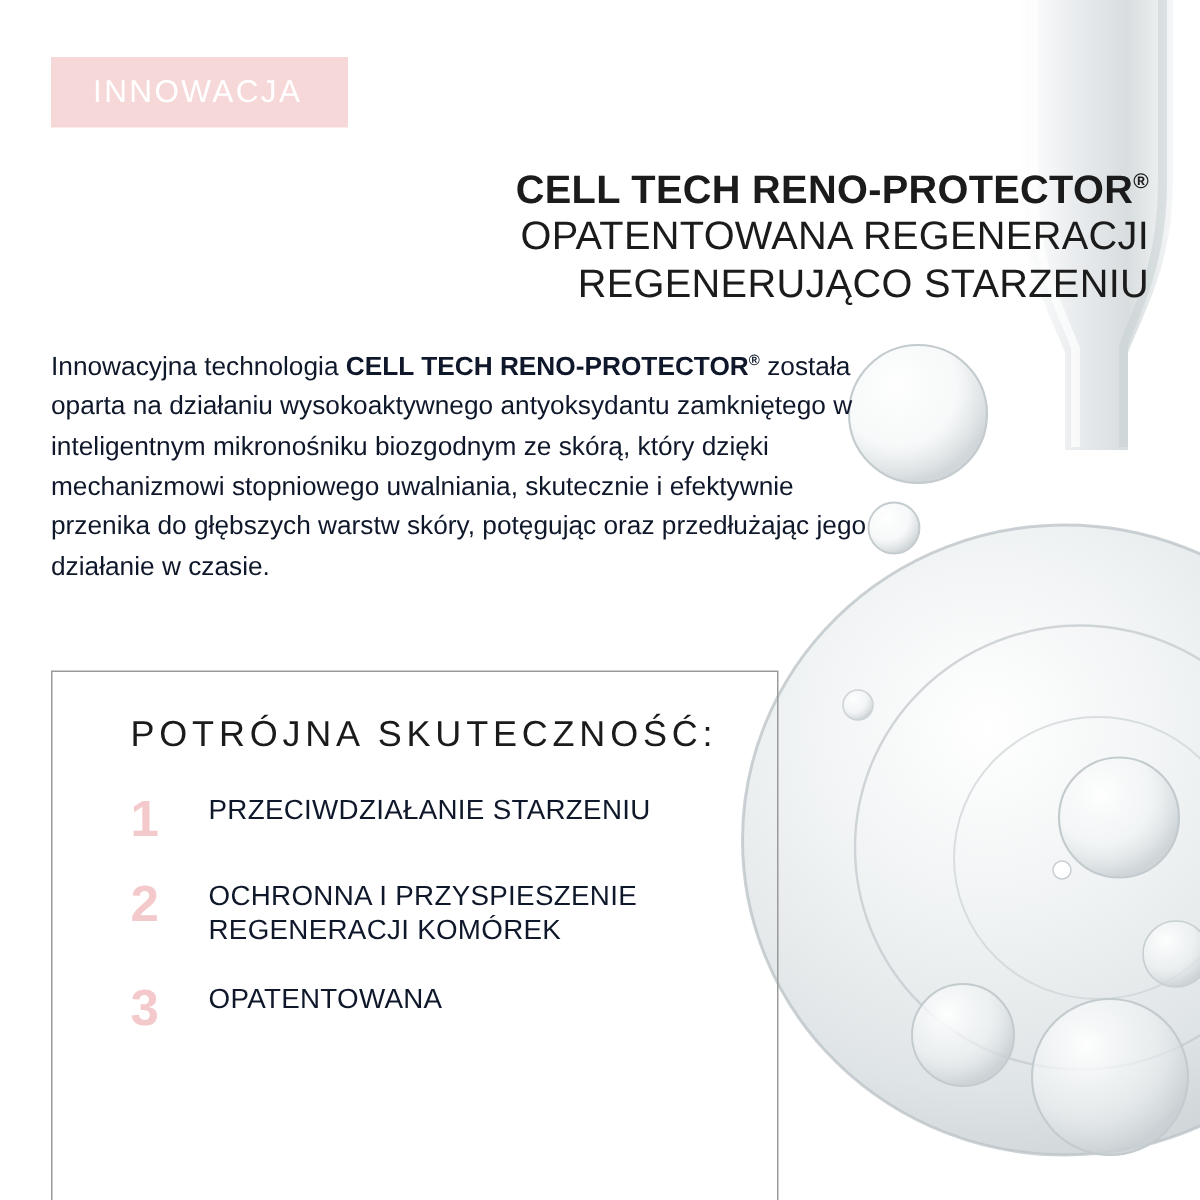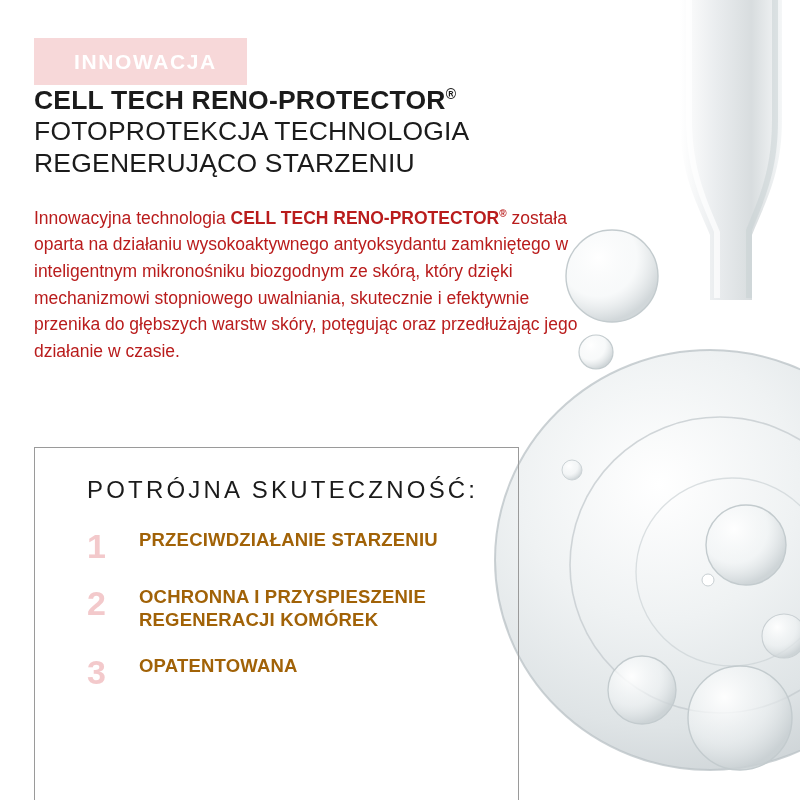--- a/index.html
+++ b/index.html
@@ -35,27 +35,29 @@
     height: 800px;
     box-sizing: border-box;
     padding: 38px 34px 0 34px;
   }
 
   .badge {
     display: inline-block;
     background: #f7d8d9;
     color: #ffffff;
     font-size: 21px;
-    font-weight: bold;
+    font-weight: normal;
     letter-spacing: 1.6px;
-    padding: 13px 30px 13px 40px;
+    padding: 13px 30px 13px 28px;
     line-height: 1;
   }
 
   .headline {
+    margin-top: 26px;
+    text-align: right;
   }
   .headline .line1 {
     font-size: 26.5px;
     font-weight: bold;
     letter-spacing: 0.2px;
     line-height: 1.18;
     color: #1b1b1b;
   }
   .headline .sup {
     font-size: 14px;
@@ -68,21 +70,21 @@
     font-weight: normal;
     letter-spacing: 0.2px;
     line-height: 1.18;
     color: #1b1b1b;
   }
 
   .bodytext {
     margin-top: 26px;
     font-size: 17.5px;
     line-height: 1.52;
-    color: #b91c1c;
+    color: #0f172a;
     max-width: 560px;
   }
   .bodytext b {
     font-weight: bold;
   }
   .bodytext .sup {
     font-size: 10px;
     vertical-align: super;
   }
 
@@ -117,24 +119,24 @@
     width: 52px;
     flex: 0 0 52px;
     color: #f3c9cb;
     font-size: 34px;
     font-weight: bold;
     line-height: 1;
     margin-top: 1px;
   }
   .item-text {
     font-size: 18.5px;
-    font-weight: bold;
+    font-weight: normal;
     line-height: 1.27;
     letter-spacing: 0.2px;
-    color: #a16207;
+    color: #0f172a;
   }
 </style>
 </head>
 <body>
 
 <svg class="artwork" viewBox="0 0 420 800" preserveAspectRatio="none" aria-hidden="true">
   <defs>
     <linearGradient id="gGlass" x1="0" y1="0" x2="1" y2="0">
       <stop offset="0%" stop-color="#ffffff"></stop>
       <stop offset="35%" stop-color="#e9ecee"></stop>
@@ -172,21 +174,21 @@
   <circle cx="404" cy="636" r="22" fill="url(#gBub)" stroke="#c8cfd2" stroke-width="1.1"></circle>
   <circle cx="192" cy="470" r="10" fill="url(#gBub)" stroke="#ccd3d6" stroke-width="1"></circle>
 </svg>
 
 <div class="page">
 
   <div class="badge">INNOWACJA</div>
 
   <div class="headline">
     <div class="line1"><span>CELL TECH RENO-PROTECTOR</span><span class="sup">®</span></div>
-    <div class="line2">FOTOPROTEKCJA TECHNOLOGIA</div>
+    <div class="line2">OPATENTOWANA REGENERACJI</div>
     <div class="line3">REGENERUJĄCO STARZENIU</div>
   </div>
 
   <div class="bodytext">
     <span>Innowacyjna technologia </span><b>CELL TECH RENO-PROTECTOR</b><b class="sup">®</b><span> została oparta na działaniu wysokoaktywnego antyoksydantu zamkniętego w inteligentnym mikronośniku biozgodnym ze skórą, który dzięki mechanizmowi stopniowego uwalniania, skutecznie i efektywnie przenika do głębszych warstw skóry, potęgując oraz przedłużając jego działanie w czasie.</span>
   </div>
 
   <div class="panel">
     <div class="panel-title">POTRÓJNA SKUTECZNOŚĆ:</div>
 

